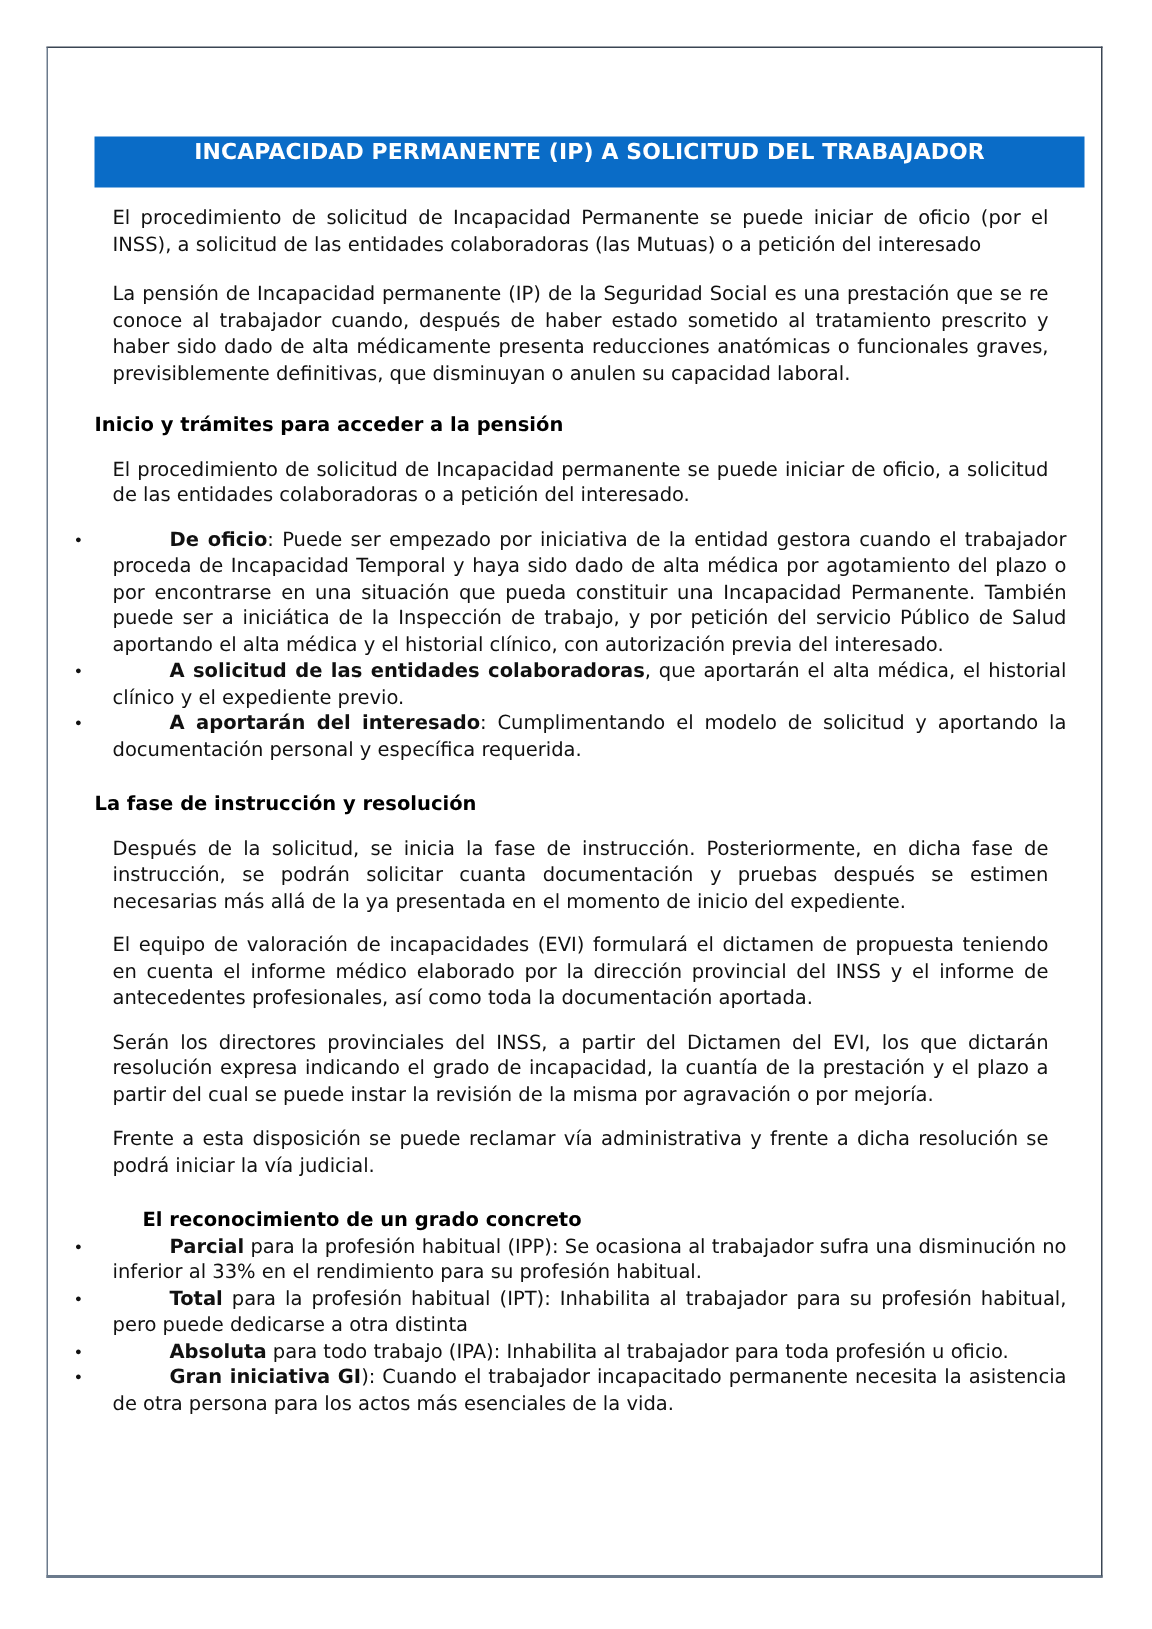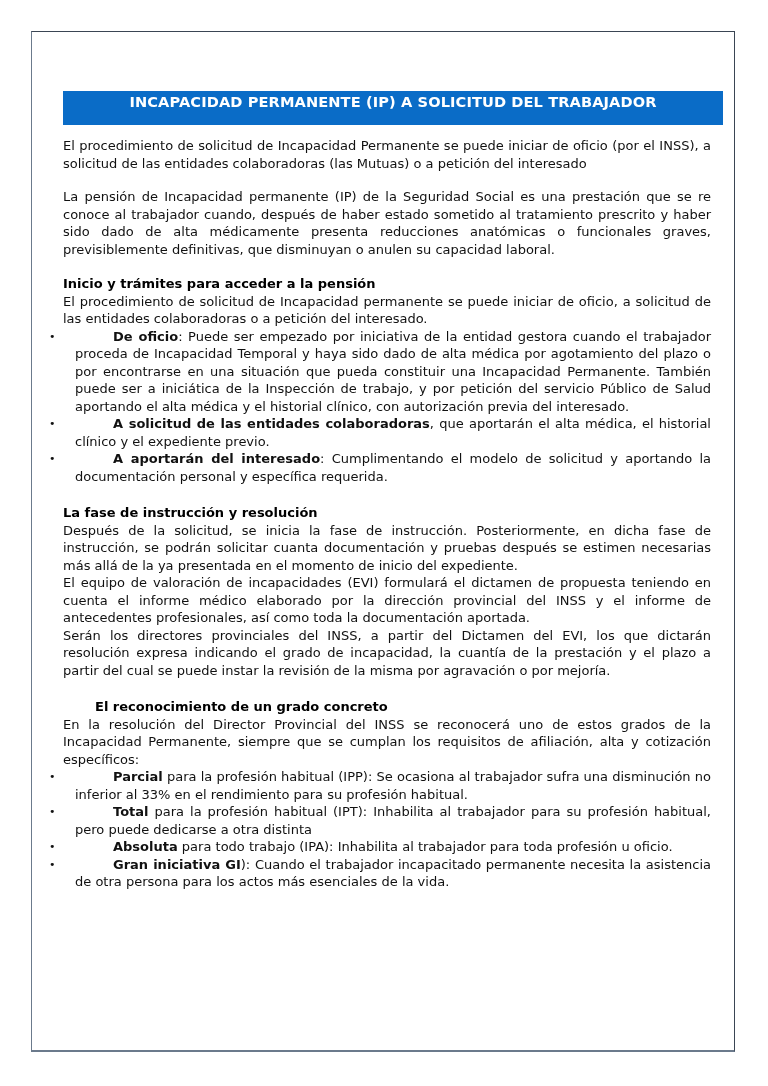--- a/index.html
+++ b/index.html
@@ -40,21 +40,21 @@
       font-weight: bold;
       font-size: 14.6px;
       text-align: center;
       height: 34px;
       line-height: 21px;
       letter-spacing: 0.1px;
       white-space: nowrap;
       width: 660px;
     }
     p {
-      margin: 0;
+      margin: 12px;
       font-size: 13px;
       line-height: 17.5px;
       text-align: justify;
     }
     .para-intro1 { margin-top: 12px; }
     .para-intro2 { margin-top: 16px; }
     .section-heading {
       color: #000000;
       font-weight: bold;
       font-size: 13px;
@@ -118,25 +118,25 @@
         <span class="bullet">•</span><span class="indent"></span><b>A aportarán del interesado</b><span>: Cumplimentando el modelo de solicitud y aportando la documentación personal y específica requerida.</span>
       </li>
     </ul>
   </div>
 
   <div>
     <h2 class="section-heading sec2">La fase de instrucción y resolución</h2>
     <p>Después de la solicitud, se inicia la fase de instrucción. Posteriormente, en dicha fase de instrucción, se podrán solicitar cuanta documentación y pruebas después se estimen necesarias más allá de la ya presentada en el momento de inicio del expediente.</p>
     <p>El equipo de valoración de incapacidades (EVI) formulará el dictamen de propuesta teniendo en cuenta el informe médico elaborado por la dirección provincial del INSS y el informe de antecedentes profesionales, así como toda la documentación aportada.</p>
     <p>Serán los directores provinciales del INSS, a partir del Dictamen del EVI, los que dictarán resolución expresa indicando el grado de incapacidad, la cuantía de la prestación y el plazo a partir del cual se puede instar la revisión de la misma por agravación o por mejoría.</p>
+    <p>Frente a esta disposición se puede reclamar vía administrativa y frente a dicha resolución se podrá iniciar la vía judicial.</p>
   </div>
 
   <div>
     <h2 class="section-heading sec3">El reconocimiento de un grado concreto</h2>
-    <p>En la resolución del Director Provincial del INSS se reconocerá uno de estos grados de la Incapacidad Permanente, siempre que se cumplan los requisitos de afiliación, alta y cotización específicos:</p>
     <ul class="bullets">
       <li>
         <span class="bullet">•</span><span class="indent"></span><b>Parcial</b><span> para la profesión habitual (IPP): Se ocasiona al trabajador sufra una disminución no inferior al 33% en el rendimiento para su profesión habitual.</span>
       </li>
       <li>
         <span class="bullet">•</span><span class="indent"></span><b>Total</b><span> para la profesión habitual (IPT): Inhabilita al trabajador para su profesión habitual, pero puede dedicarse a otra distinta</span>
       </li>
       <li>
         <span class="bullet">•</span><span class="indent"></span><b>Absoluta</b><span> para todo trabajo (IPA): Inhabilita al trabajador para toda profesión u oficio.</span>
       </li>

